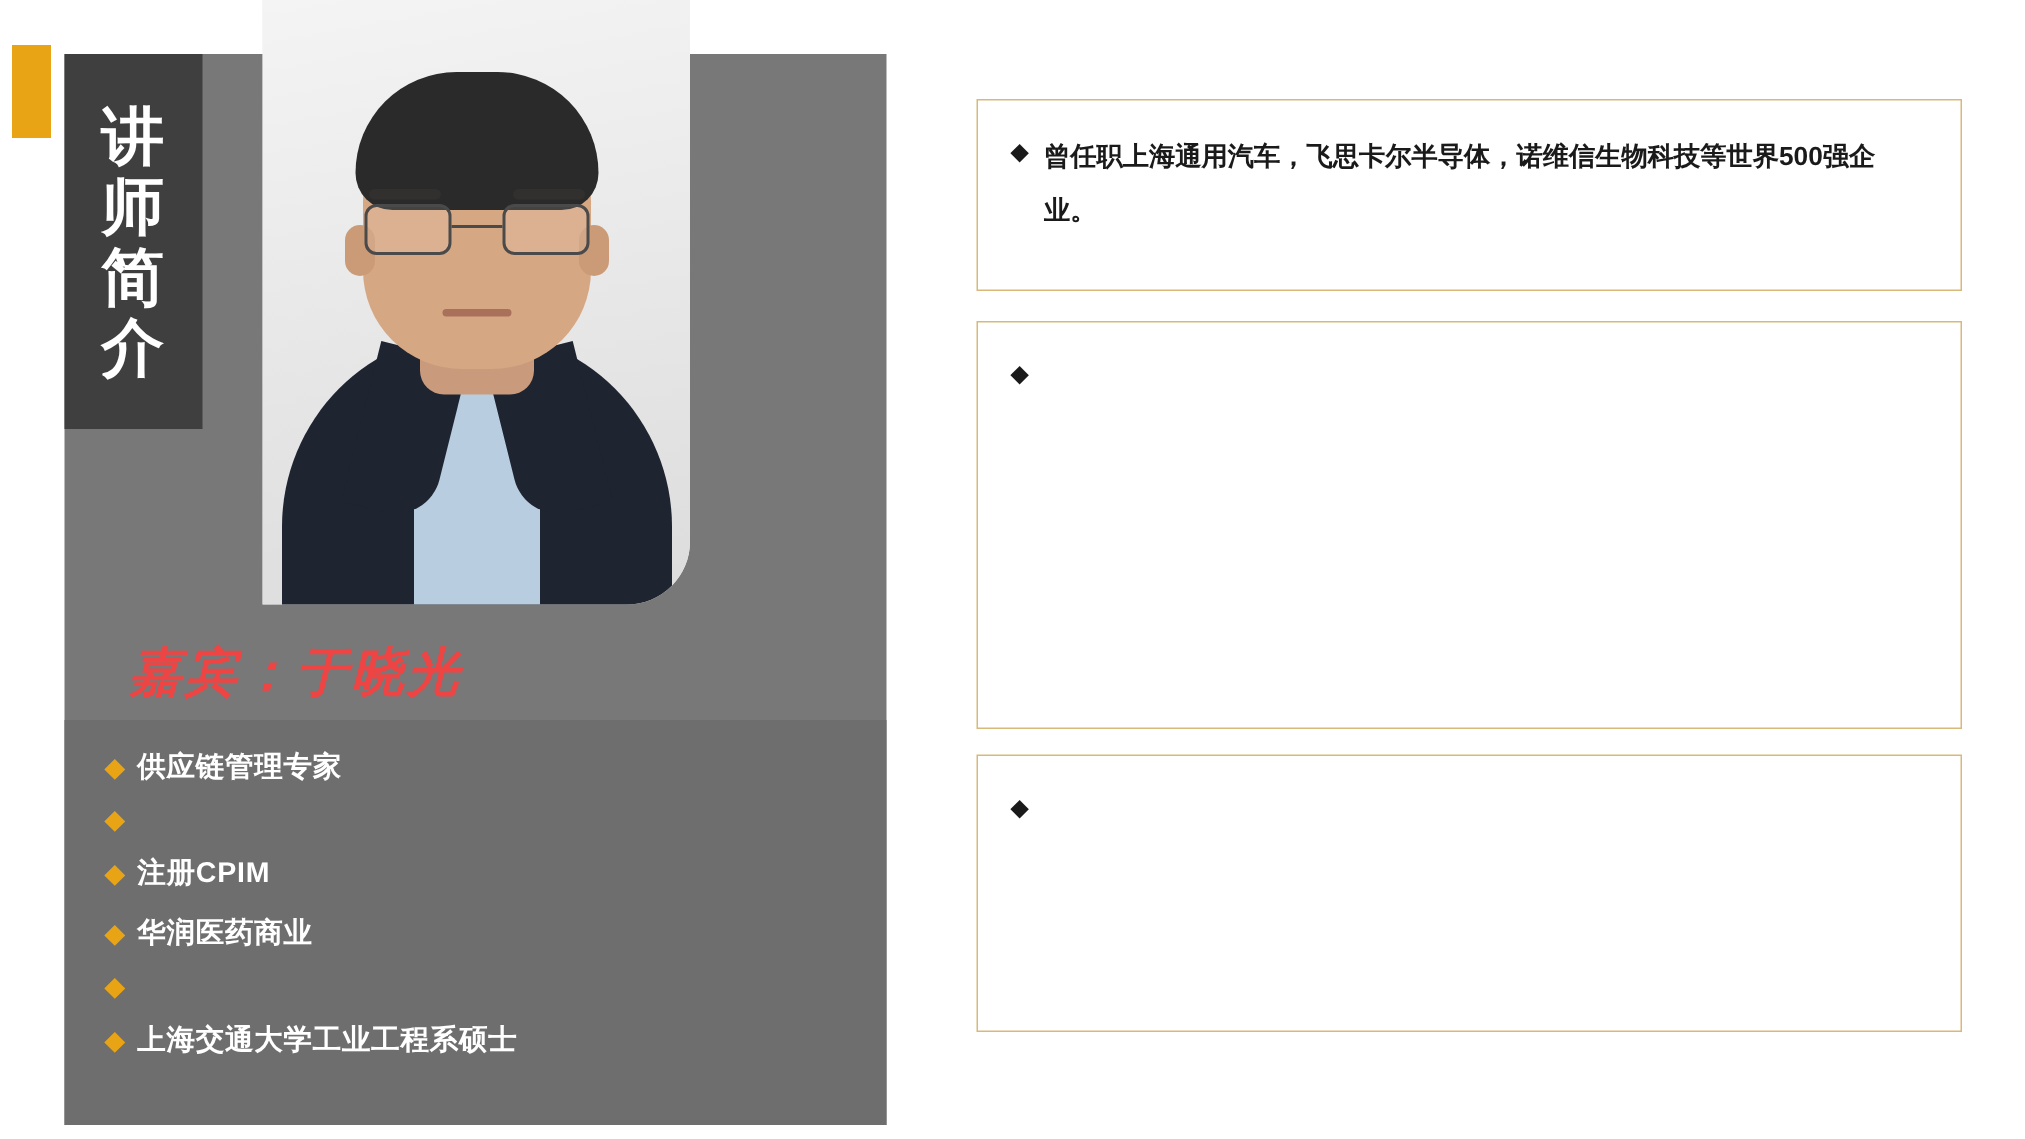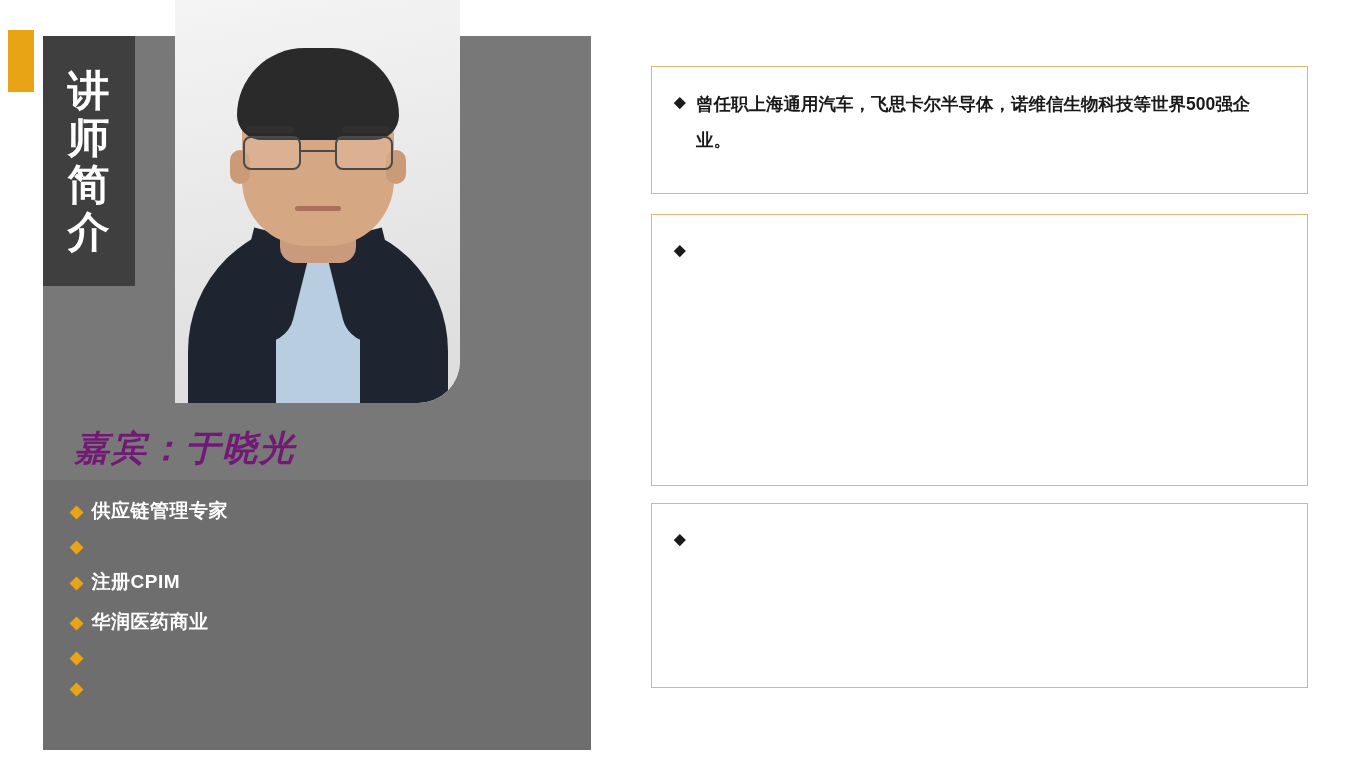--- a/index.html
+++ b/index.html
@@ -190,23 +190,23 @@
     width: 48px;
     height: 7px;
     background: #32302f;
     border-radius: 4px;
   }
   .p-brow-l { left: 50%; margin-left: -72px; }
   .p-brow-r { left: 50%; margin-left: 24px; }
 
   .guest-name {
     position: absolute;
-    left: 74px;
+    left: 86px;
     top: 425px;
-    color: #701a75;
+    color: #ef4444;
     font-size: 35px;
     font-weight: bold;
     font-style: italic;
     letter-spacing: 2px;
   }
 
   .cred-list {
     position: absolute;
     left: 70px;
     top: 498px;
@@ -310,20 +310,21 @@
     </div>
     <div class="cred-item">
       <span class="diamond">◆</span>
       <span>华润医药商业</span>
     </div>
     <div class="cred-item">
       <span class="diamond">◆</span>
     </div>
     <div class="cred-item">
       <span class="diamond">◆</span>
+      <span>上海交通大学工业工程系硕士</span>
     </div>
   </div>
 
   <div class="box" id="box1">
     <p>
       <span class="dia">◆</span>
       <span>曾任职上海通用汽车，飞思卡尔半导体，诺维信生物科技等世界500强企业。</span>
     </p>
   </div>
 

